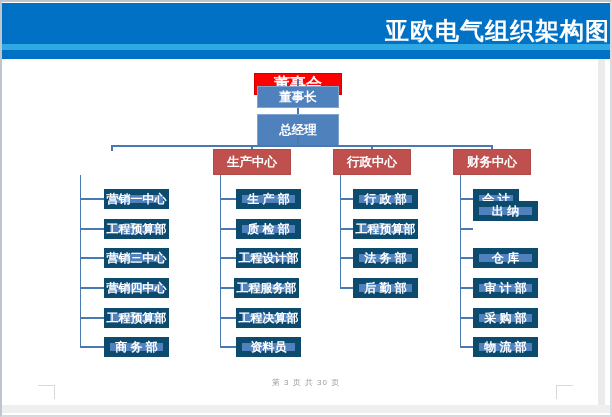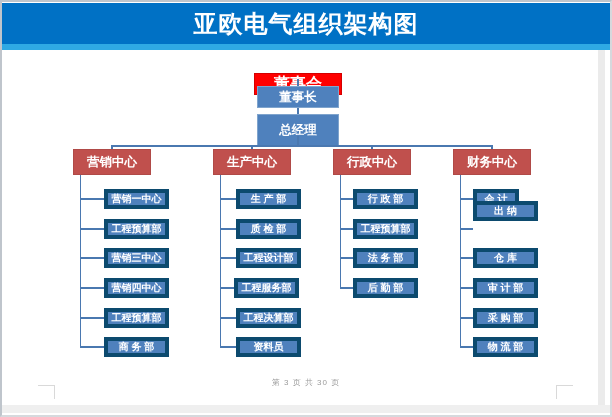--- a/index.html
+++ b/index.html
@@ -8,40 +8,40 @@
     width:612px;height:417px;
     box-sizing:border-box;
     border:2px solid #bfc5cc;
     border-right-color:#d6d9dd;
     border-bottom-color:#d6d9dd;
     background:#fff;
     overflow:hidden;
     font-family:"Liberation Sans","DejaVu Sans",sans-serif;
   }
   .banner{
-    position:absolute;left:0;right:0;top:1px;height:41px;
+    position:absolute;left:0;right:0;top:1px;height:56px;
     background:var(--banner_blue,#0071C5);
-    display:flex;align-items:center;justify-content:center;
+    display:flex;align-items:center;justify-content:flex-end;
   }
   .banner-strip{
     position:absolute;left:0;right:0;top:42px;height:6px;
     background:var(--banner_accent,#2FA9E4);
   }
   .title{
     color:#fff;font-size:24px;font-weight:800;letter-spacing:1px;
   }
   .node{
     position:absolute;box-sizing:border-box;
     display:flex;align-items:center;justify-content:center;
     color:#fff;font-weight:bold;white-space:nowrap;
   }
   .root{background:var(--root_red,#FF0000);border:1px solid #d40000;font-size:16px;margin-top:16px;}
   .chain{background:var(--node_blue,#4F81BD);border:1px solid #7fa4cd;font-size:12.5px;}
   .dept{background:var(--dept_red,#C0504D);border:1px solid #b04a47;font-size:12.5px;}
-  .child{background:var(--node_blue,#4F81BD);border:4px solid #0c4a6e;font-size:10px;}
+  .child{background:var(--node_blue,#4F81BD);border:6px solid #0c4a6e;font-size:12px;}
   .cline{position:absolute;background:var(--connector_blue,#4A78B0);}
   .footer{
     position:absolute;left:0;right:0;top:375px;
     text-align:center;font-size:8px;color:var(--footer_gray,#9B9B9B);
     letter-spacing:1px;
   }
   .mark{position:absolute;background:#d9d9d9;}
   .page-edge-right{position:absolute;left:596px;top:48px;width:7px;height:356px;background:#ebebeb;}
   .page-edge-bottom{position:absolute;left:0;right:0;top:403px;height:8px;background:#efefef;}
 </style>
@@ -64,21 +64,20 @@
 
   <div class="cline" style="left:295px;top:77px;width:1.5px;height:7px"></div>
   <div class="cline" style="left:295px;top:106px;width:1.5px;height:6px"></div>
   <div class="cline" style="left:295px;top:134px;width:1.5px;height:11px"></div>
   <div class="cline" style="left:110px;top:143px;width:381px;height:1.5px"></div>
   <div class="cline" style="left:109px;top:143px;width:1.5px;height:6px"></div>
   <div class="cline" style="left:249px;top:143px;width:1.5px;height:6px"></div>
   <div class="cline" style="left:369px;top:143px;width:1.5px;height:6px"></div>
   <div class="cline" style="left:489px;top:143px;width:1.5px;height:6px"></div>
 
-  <div class="node dept" style="left:71px;top:147px;width:78px;height:26px">营销中心</div>
   <div class="node dept" style="left:211px;top:147px;width:78px;height:26px">生产中心</div>
   <div class="node dept" style="left:331px;top:147px;width:78px;height:26px">行政中心</div>
   <div class="node dept" style="left:451px;top:147px;width:78px;height:26px">财务中心</div>
 
   <div class="cline" style="left:77.5px;top:173px;width:1.5px;height:172px"></div>
   <div class="cline" style="left:217.5px;top:173px;width:1.5px;height:172px"></div>
   <div class="cline" style="left:337.5px;top:173px;width:1.5px;height:113px"></div>
   <div class="cline" style="left:457.5px;top:173px;width:1.5px;height:172px"></div>
 
   <div class="cline" style="left:78px;top:196px;width:24px;height:1.5px"></div>

